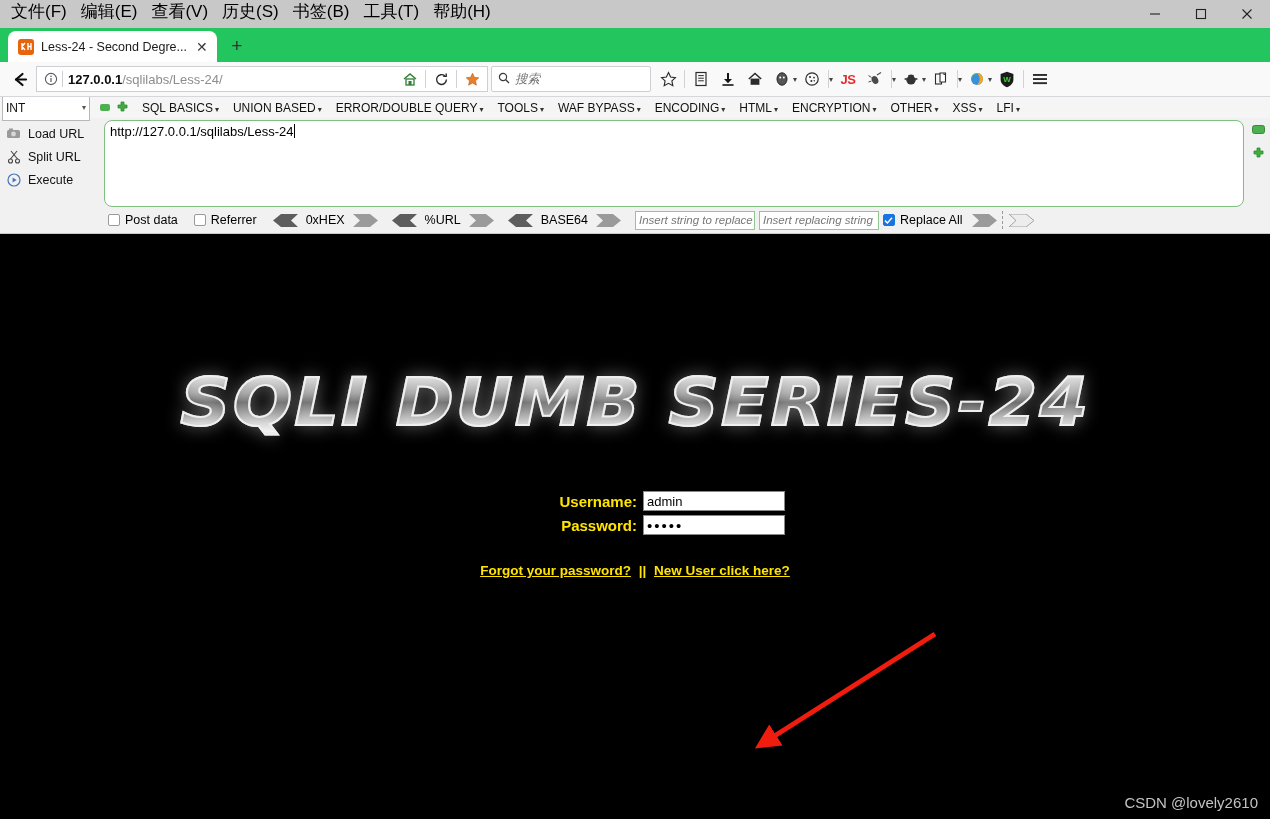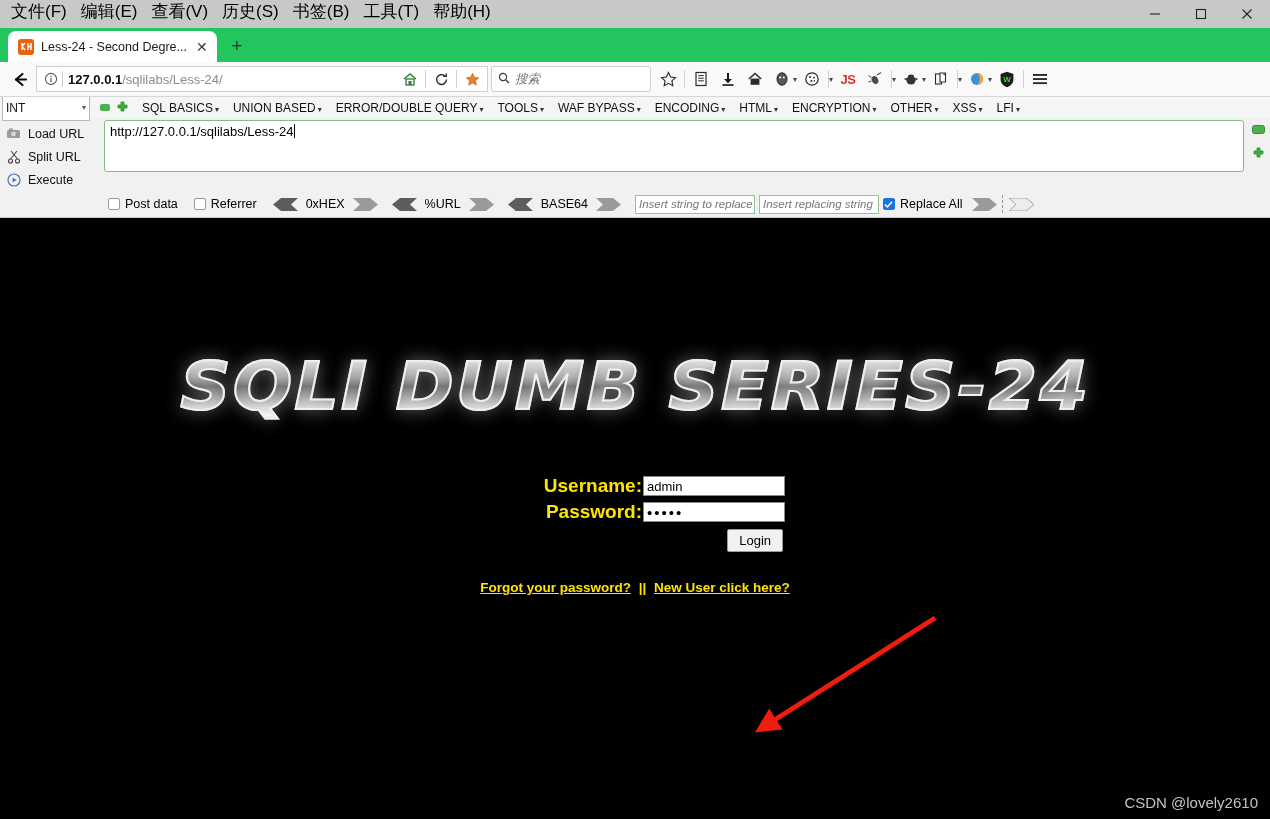--- a/index.html
+++ b/index.html
@@ -262,24 +262,24 @@
     padding-left: 5px;
   }
   .hb-btn .lbl { width: 70px; }
   .hb-ico {
     width: 17px; height: 17px;
     display: flex; align-items: center; justify-content: center;
   }
   .hb-textarea {
     flex: 1 1 auto;
     margin: 0 26px 0 4px;
-    height: 52px;
+    height: 87px;
     border: 1px solid #7fbf7f;
     background: #fff;
-    border-radius: 3px;
+    border-radius: 8px;
     font-size: 13px;
     color: #000;
     padding: 3px 5px;
     box-sizing: border-box;
     font-family: "Liberation Sans", sans-serif;
     position: relative;
   }
   .caretbar {
     display: inline-block;
     width: 1px; height: 14px;
@@ -379,22 +379,22 @@
   }
   .frow {
     display: flex;
     align-items: center;
     justify-content: flex-end;
     margin-bottom: 4px;
   }
   .flabel {
     color: #ffe400;
     font-weight: bold;
-    font-size: 19px;
-    margin-right: 1px;
+    font-size: 15px;
+    margin-right: 6px;
     white-space: nowrap;
   }
   .finput {
     width: 142px; height: 20px;
     background: #fff;
     border: 1px solid #888;
     font-size: 13px;
     color: #000;
     display: flex; align-items: center;
     padding-left: 3px;
@@ -810,23 +810,20 @@
 
     <div class="login-form">
       <div class="frow">
         <span class="flabel">Username:</span>
         <span class="finput">admin</span>
       </div>
       <div class="frow">
         <span class="flabel">Password:</span>
         <span class="finput pw">•••••</span>
       </div>
-      <div class="fbtn-row">
-        <button class="login-btn">Login</button>
-      </div>
     </div>
 
     <div class="links">
       <a href="#">Forgot your password?</a>
       <span class="bar">||</span>
       <a href="#">New User click here?</a>
     </div>
 
     <svg class="arrow-annotation" viewBox="0 0 1270 590">
       <defs>

